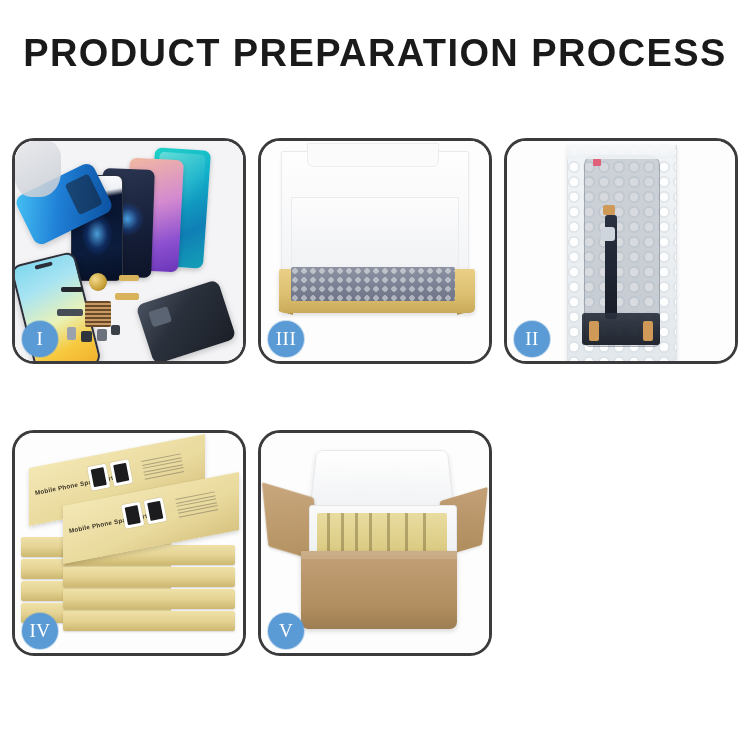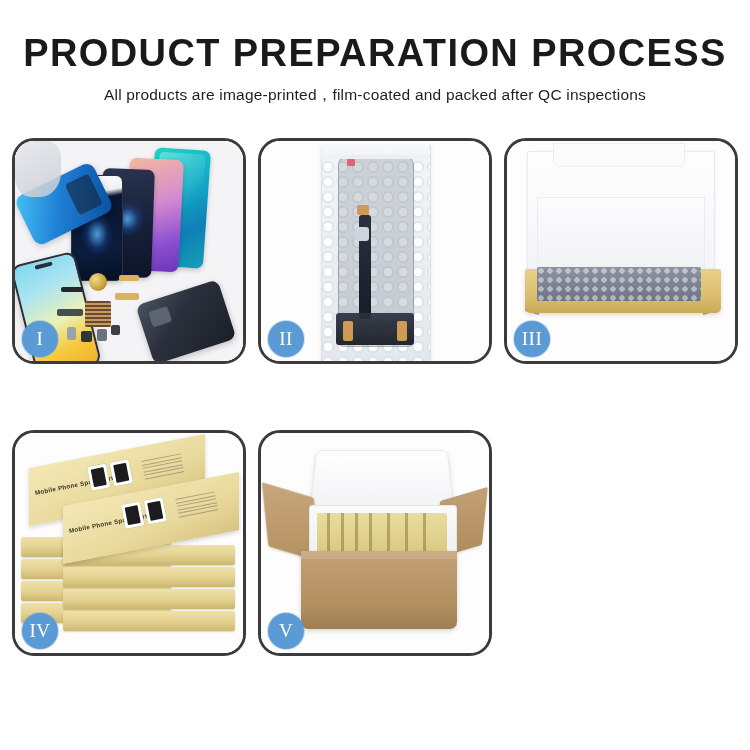--- a/index.html
+++ b/index.html
@@ -320,21 +320,20 @@
     background:linear-gradient(120deg,rgba(255,255,255,.75),rgba(255,255,255,0));
     transform:skewY(-14deg);}
 </style>
 </head>
 <body>
 
 <div class="page">
 
   <div class="header">
     <div class="title">PRODUCT PREPARATION PROCESS</div>
-    <div class="subtitle">All products are image-printed，film-coated and packed after QC inspections</div>
   </div>
 
   <div class="grid">
 
     <div class="panel">
       <div class="panel-clip">
         <div class="p1-bg"></div>
         <div class="ph ph-teal"></div>
         <div class="ph ph-purple"></div>
         <div class="ph ph-dark"></div>
@@ -352,45 +351,45 @@
         <div class="prt prt-sm2"></div>
         <div class="prt prt-sm3"></div>
         <div class="prt prt-sm4"></div>
         <div class="prt-hand"></div>
       </div>
       <div class="badge">I</div>
     </div>
 
     <div class="panel">
       <div class="panel-clip">
+        <div class="p3-lid"></div>
+        <div class="p3-lidtab"></div>
+        <div class="p3-foam"></div>
+        <div class="p3-trayL"></div>
+        <div class="p3-trayR"></div>
+        <div class="p3-tray"></div>
+        <div class="p3-bubble"></div>
+      </div>
+      <div class="badge">III</div>
+    </div>
+
+    <div class="panel">
+      <div class="panel-clip">
         <div class="p2-bag"></div>
         <div class="p2-screen"></div>
         <div class="p2-flex"></div>
         <div class="p2-chip"></div>
         <div class="p2-con"></div>
         <div class="p2-bot"></div>
         <div class="p2-gold1"></div>
         <div class="p2-gold2"></div>
         <div class="p2-tag"></div>
         <div class="p2-seal"></div>
       </div>
       <div class="badge">II</div>
-    </div>
-
-    <div class="panel">
-      <div class="panel-clip">
-        <div class="p3-lid"></div>
-        <div class="p3-lidtab"></div>
-        <div class="p3-foam"></div>
-        <div class="p3-trayL"></div>
-        <div class="p3-trayR"></div>
-        <div class="p3-tray"></div>
-        <div class="p3-bubble"></div>
-      </div>
-      <div class="badge">III</div>
     </div>
 
     <div class="panel">
       <div class="panel-clip">
         <div class="p4">
           <div class="bx" style="left:6px;  top:104px; width:150px;"></div>
           <div class="bx" style="left:6px;  top:126px; width:150px;"></div>
           <div class="bx" style="left:6px;  top:148px; width:150px;"></div>
           <div class="bx" style="left:6px;  top:170px; width:150px;"></div>
           <div class="bx" style="left:48px; top:112px; width:172px;"></div>

